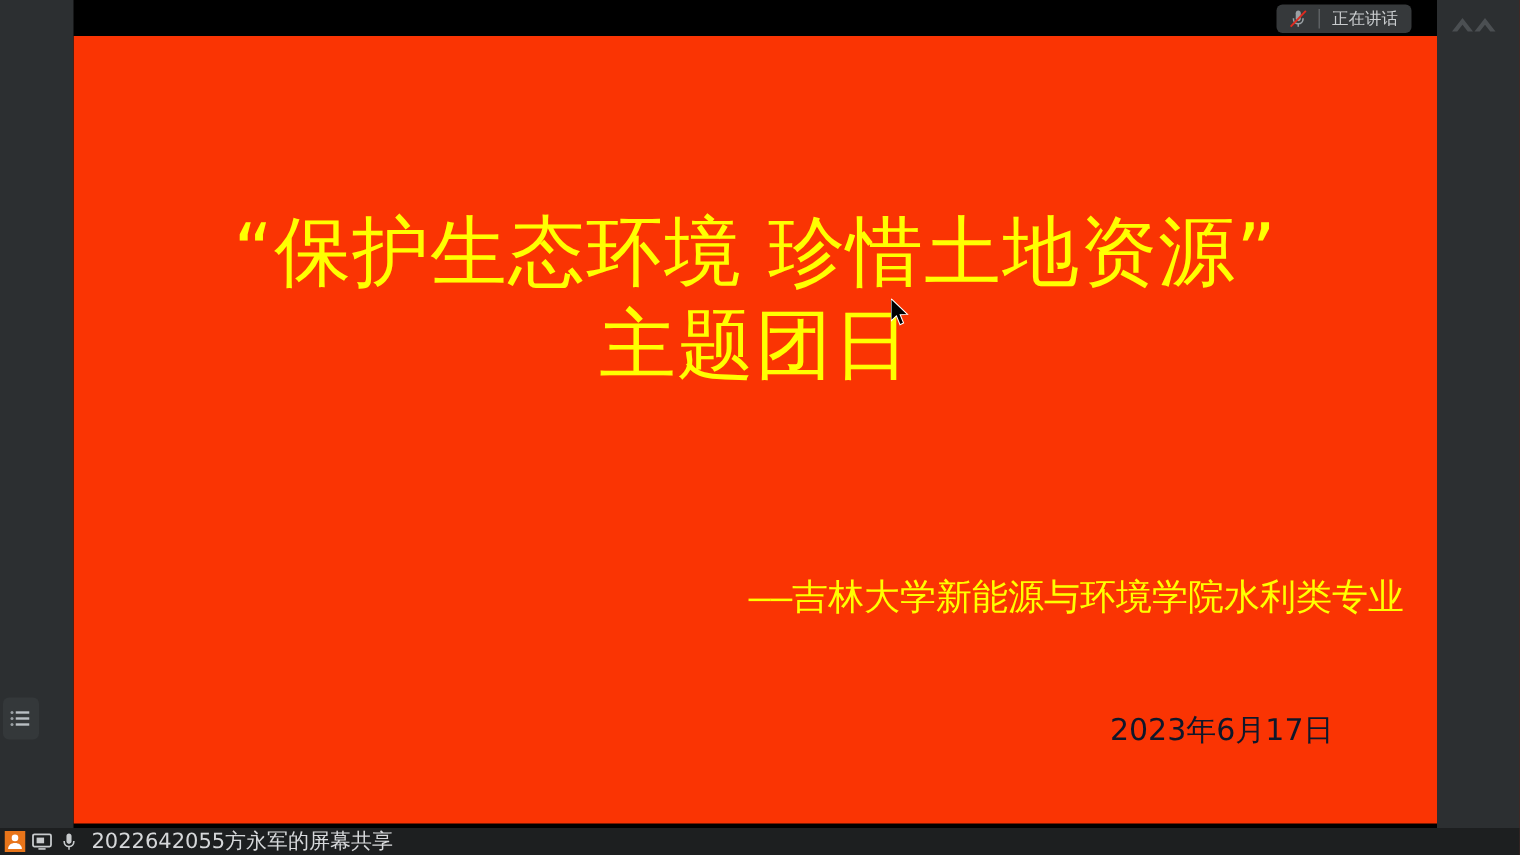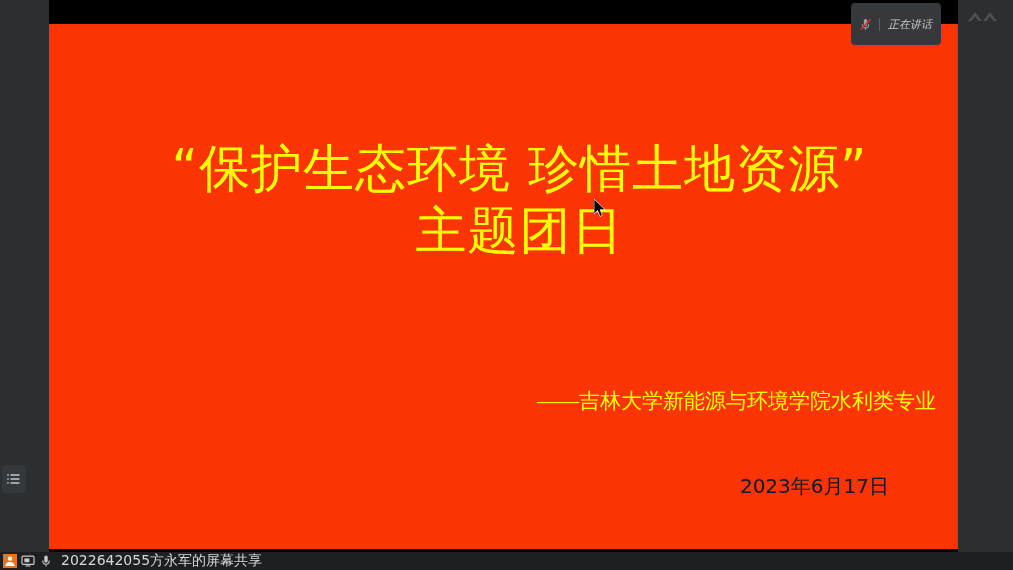--- a/index.html
+++ b/index.html
@@ -60,39 +60,39 @@
   .slide {
     position: absolute;
     left: 0; top: 24px;
     width: 909px; height: 525px;
     background: #fa3403;
     overflow: hidden;
   }
 
   .slide-title {
     position: absolute;
-    left: 16px; top: 114px;
+    left: 0; top: 114px;
     width: 909px;
     text-align: center;
     color: #ffff00;
     font-family: "DejaVu Sans", "Liberation Sans", sans-serif;
     font-size: 51px;
     line-height: 62px;
     letter-spacing: 1px;
     white-space: nowrap;
   }
   .slide-title .line2 { display: block; }
 
   .slide-subtitle {
     position: absolute;
     right: 22px; top: 363px;
     text-align: center;
     color: #ffff00;
-    font-family: Liberation Serif, serif;
-    font-size: 21px;
+    font-family: Liberation Mono, monospace;
+    font-size: 24px;
     line-height: 28px;
     white-space: nowrap;
   }
   .slide-subtitle .sub2 { display: block; }
 
   .slide-date {
     position: absolute;
     right: 69px; top: 449px;
     color: #0f172a;
     font-family: "DejaVu Sans", "Liberation Sans", sans-serif;
@@ -105,27 +105,26 @@
     position: absolute;
     left: 594px; top: 199px;
     width: 14px; height: 20px;
     pointer-events: none;
   }
 
   
   .top-toolbar {
     position: absolute;
     left: 851px; top: 3px;
-    height: 42px;
+    height: 19px;
     display: flex;
     align-items: center;
     background: #36393b;
     border-radius: 4px;
     padding: 0 9px 0 7px;
-    font-style: italic;
   }
   .mic-muted-icon {
     display: block;
     width: 15px; height: 15px;
     margin-right: 6px;
   }
   .toolbar-divider {
     width: 1px;
     height: 13px;
     background: #5c6063;

